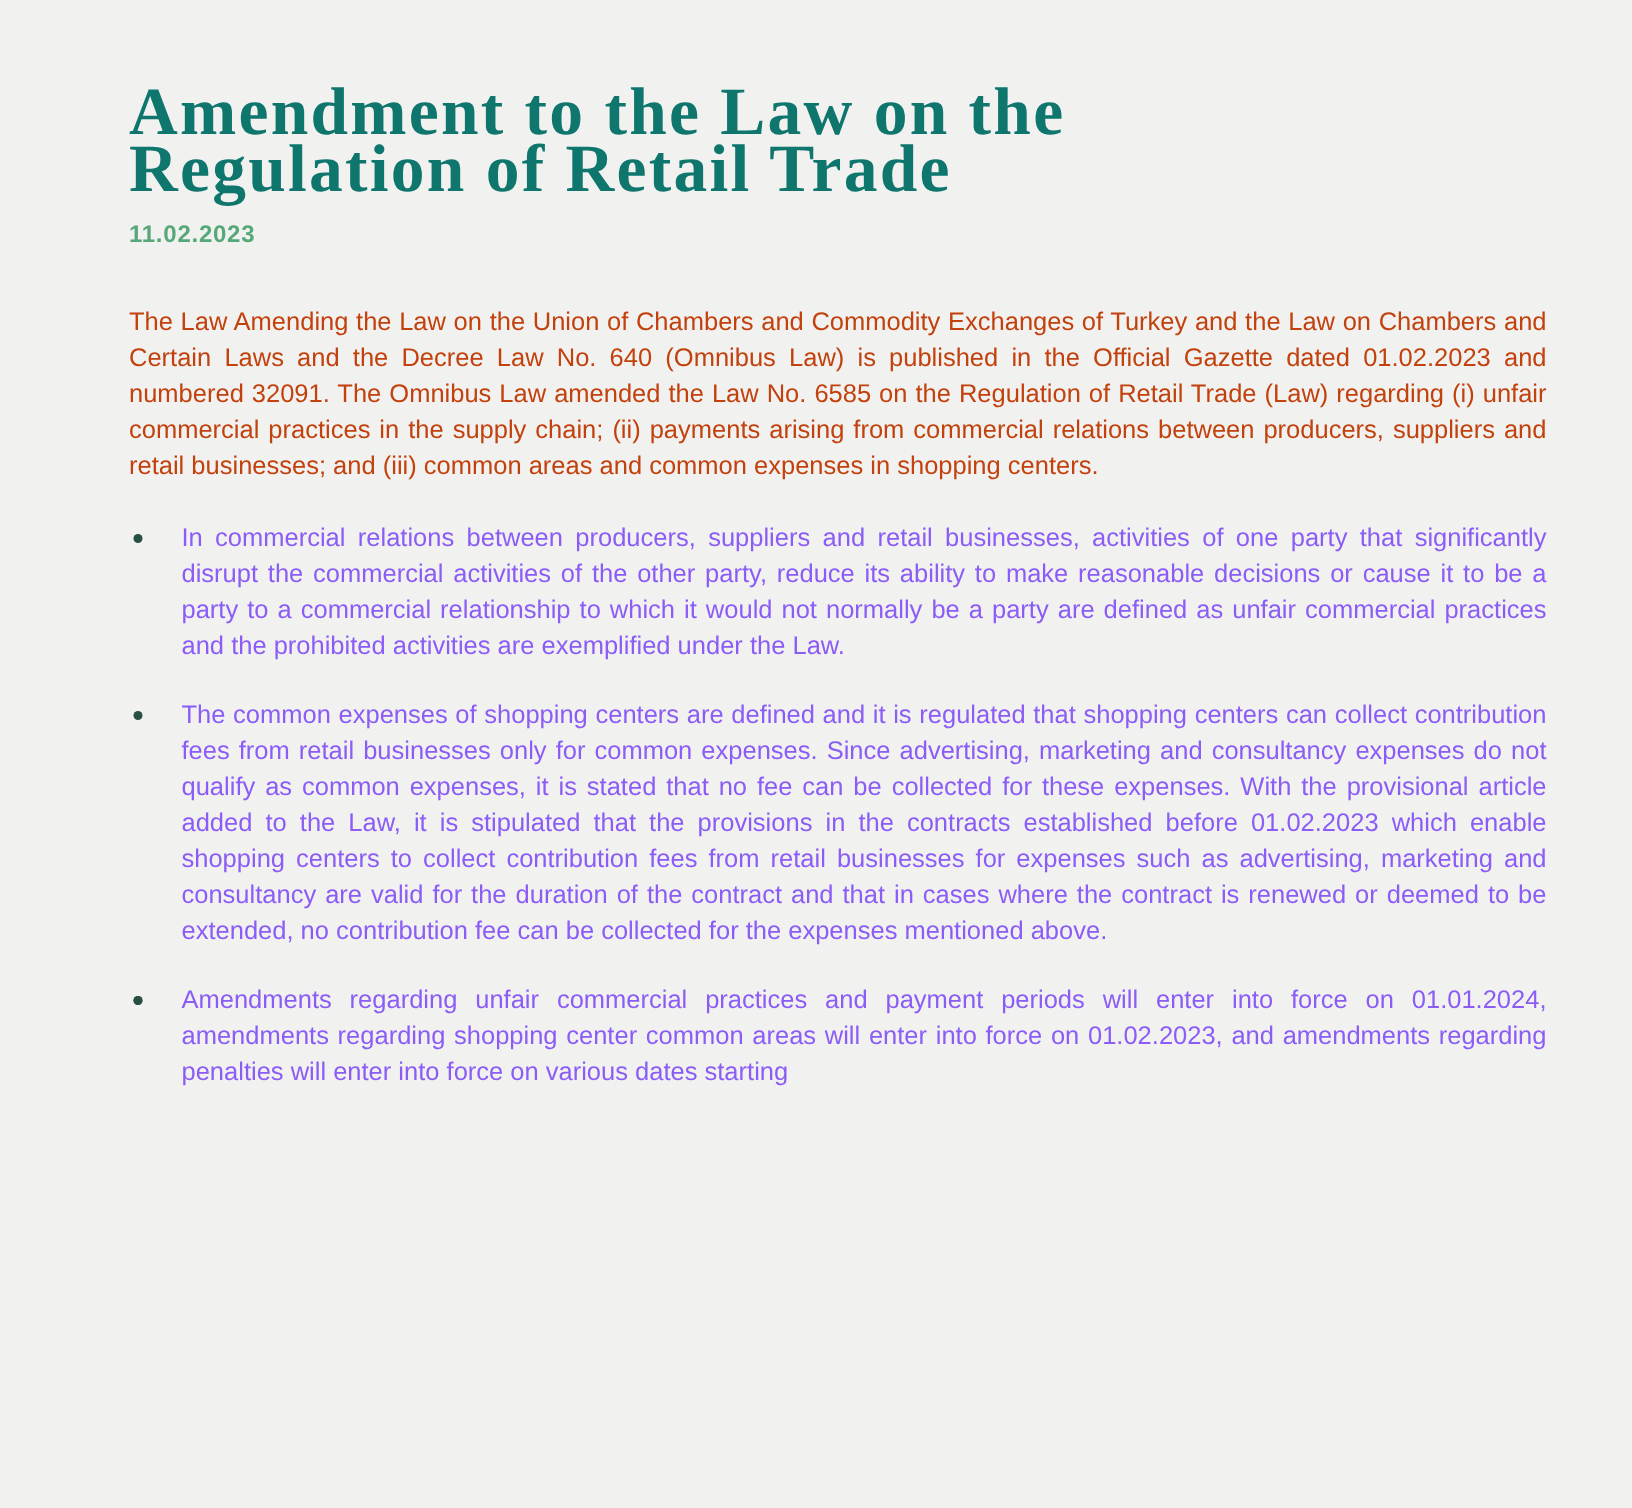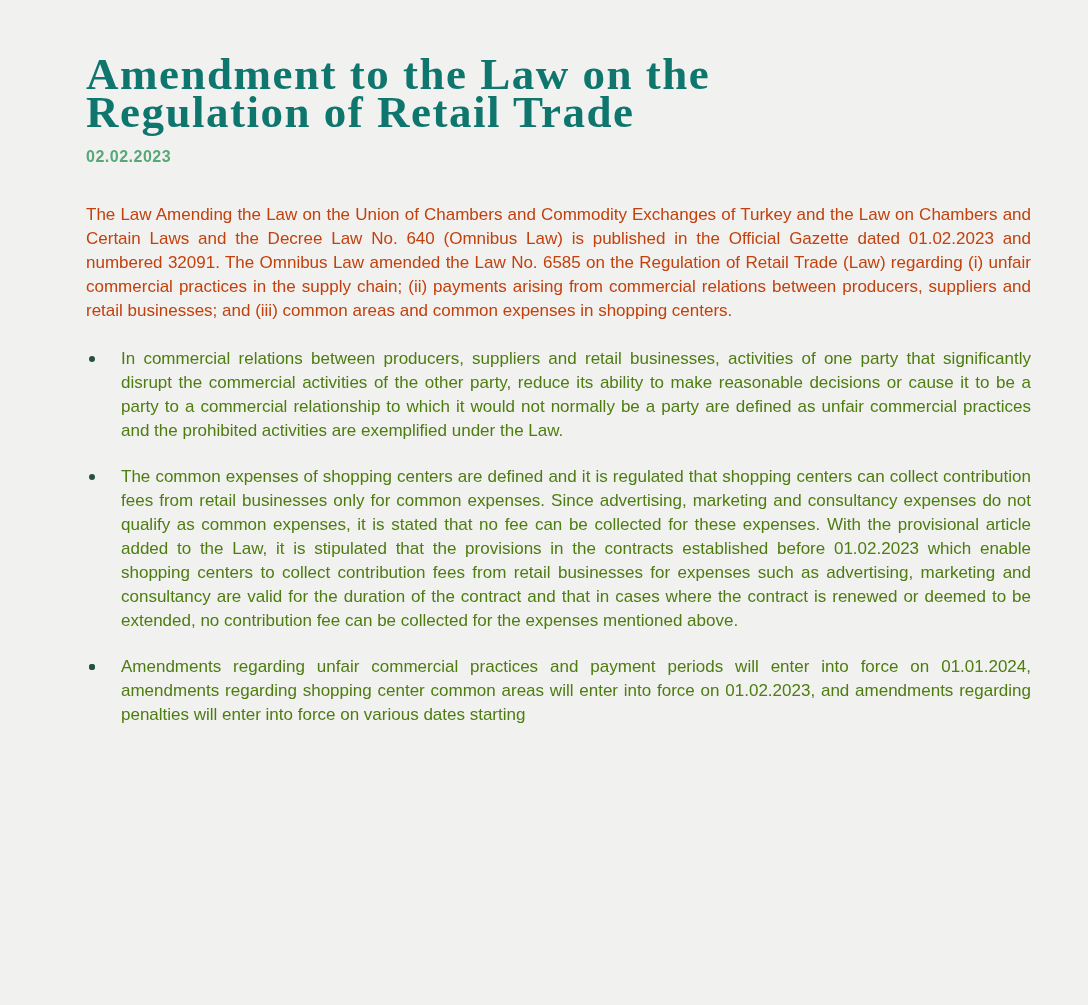--- a/index.html
+++ b/index.html
@@ -48,41 +48,41 @@
     list-style: none;
     margin: 24px 0 0 0;
     padding: 0;
   }
   ul.bullet-list li {
     position: relative;
     padding-left: 35px;
     margin-bottom: 22px;
     font-size: 17px;
     line-height: 24px;
-    color: #4d7c0f;
+    color: #8b5cf6;
     text-align: justify;
   }
   ul.bullet-list li .bullet-dot {
     position: absolute;
     left: 3px;
     top: 9px;
     width: 6px;
     height: 6px;
     border-radius: 50%;
     background: #275043;
   }
 </style>
 </head>
 <body>
 
 <div class="article">
 
   <h1 class="page-title">Amendment to the Law on the Regulation of Retail Trade</h1>
 
-  <div class="article-date">02.02.2023</div>
+  <div class="article-date">11.02.2023</div>
 
   <p class="intro-paragraph">The Law Amending the Law on the Union of Chambers and Commodity Exchanges of Turkey and the Law on Chambers and Certain Laws and the Decree Law No. 640 (Omnibus Law) is published in the Official Gazette dated 01.02.2023 and numbered 32091. The Omnibus Law amended the Law No. 6585 on the Regulation of Retail Trade (Law) regarding (i) unfair commercial practices in the supply chain; (ii) payments arising from commercial relations between producers, suppliers and retail businesses; and (iii) common areas and common expenses in shopping centers.</p>
 
   <ul class="bullet-list">
     <li>
       <span class="bullet-dot"></span>
       <span>In commercial relations between producers, suppliers and retail businesses, activities of one party that significantly disrupt the commercial activities of the other party, reduce its ability to make reasonable decisions or cause it to be a party to a commercial relationship to which it would not normally be a party are defined as unfair commercial practices and the prohibited activities are exemplified under the Law.</span>
     </li>
     <li>
       <span class="bullet-dot"></span>

